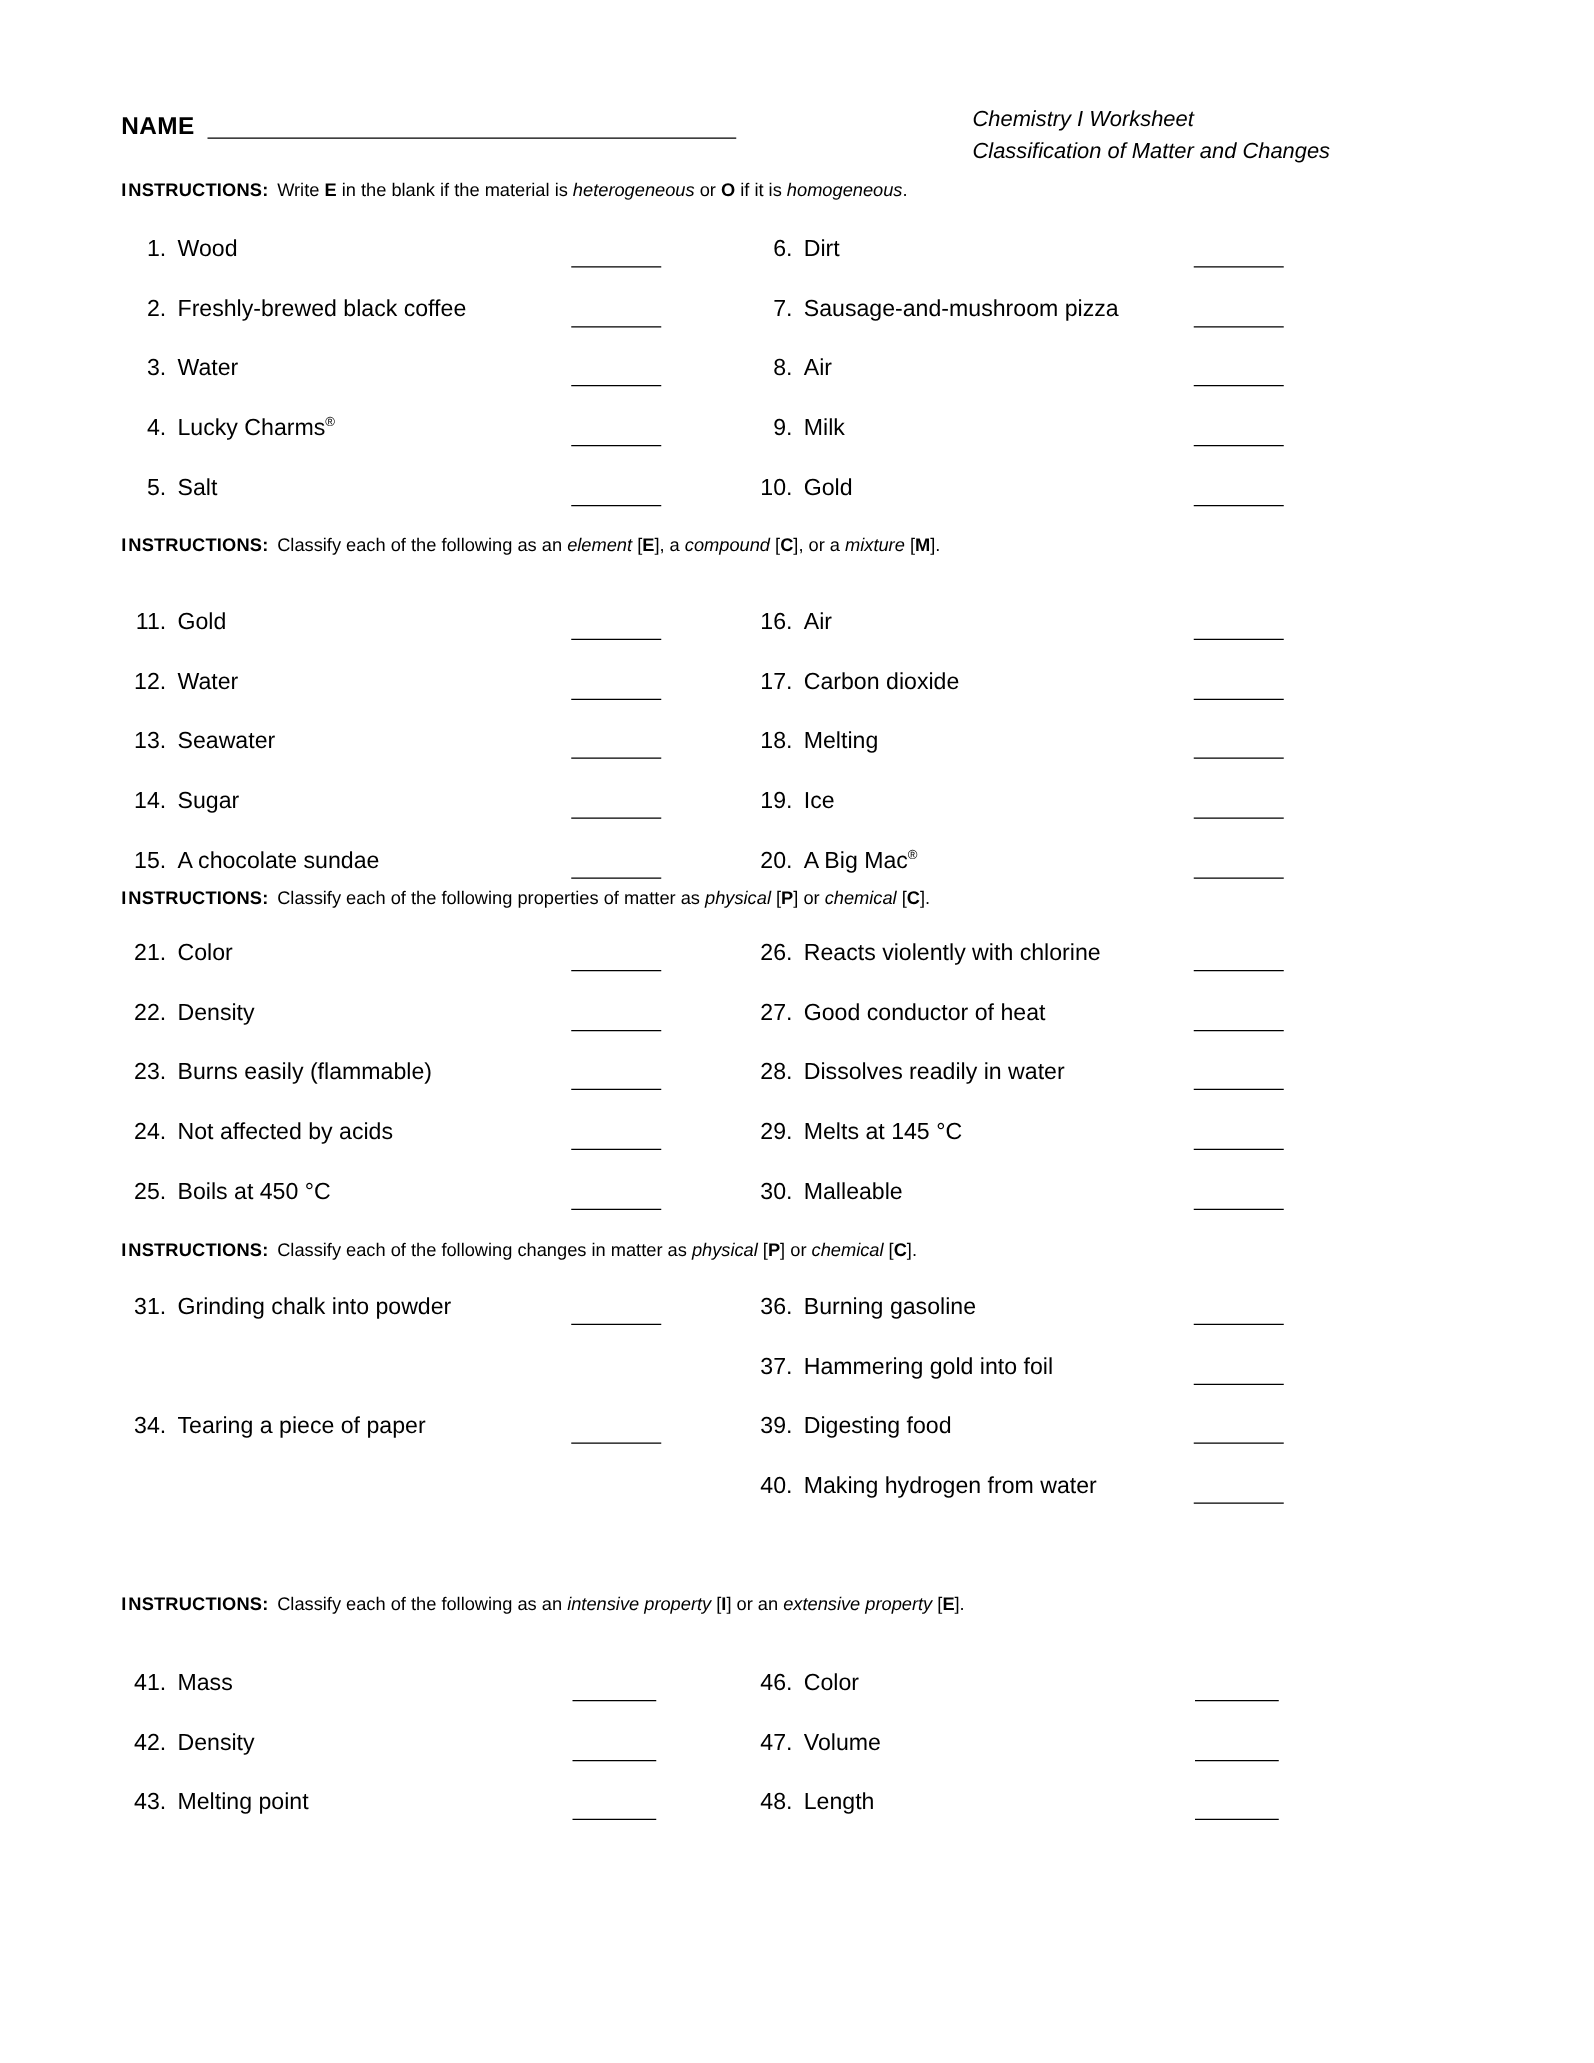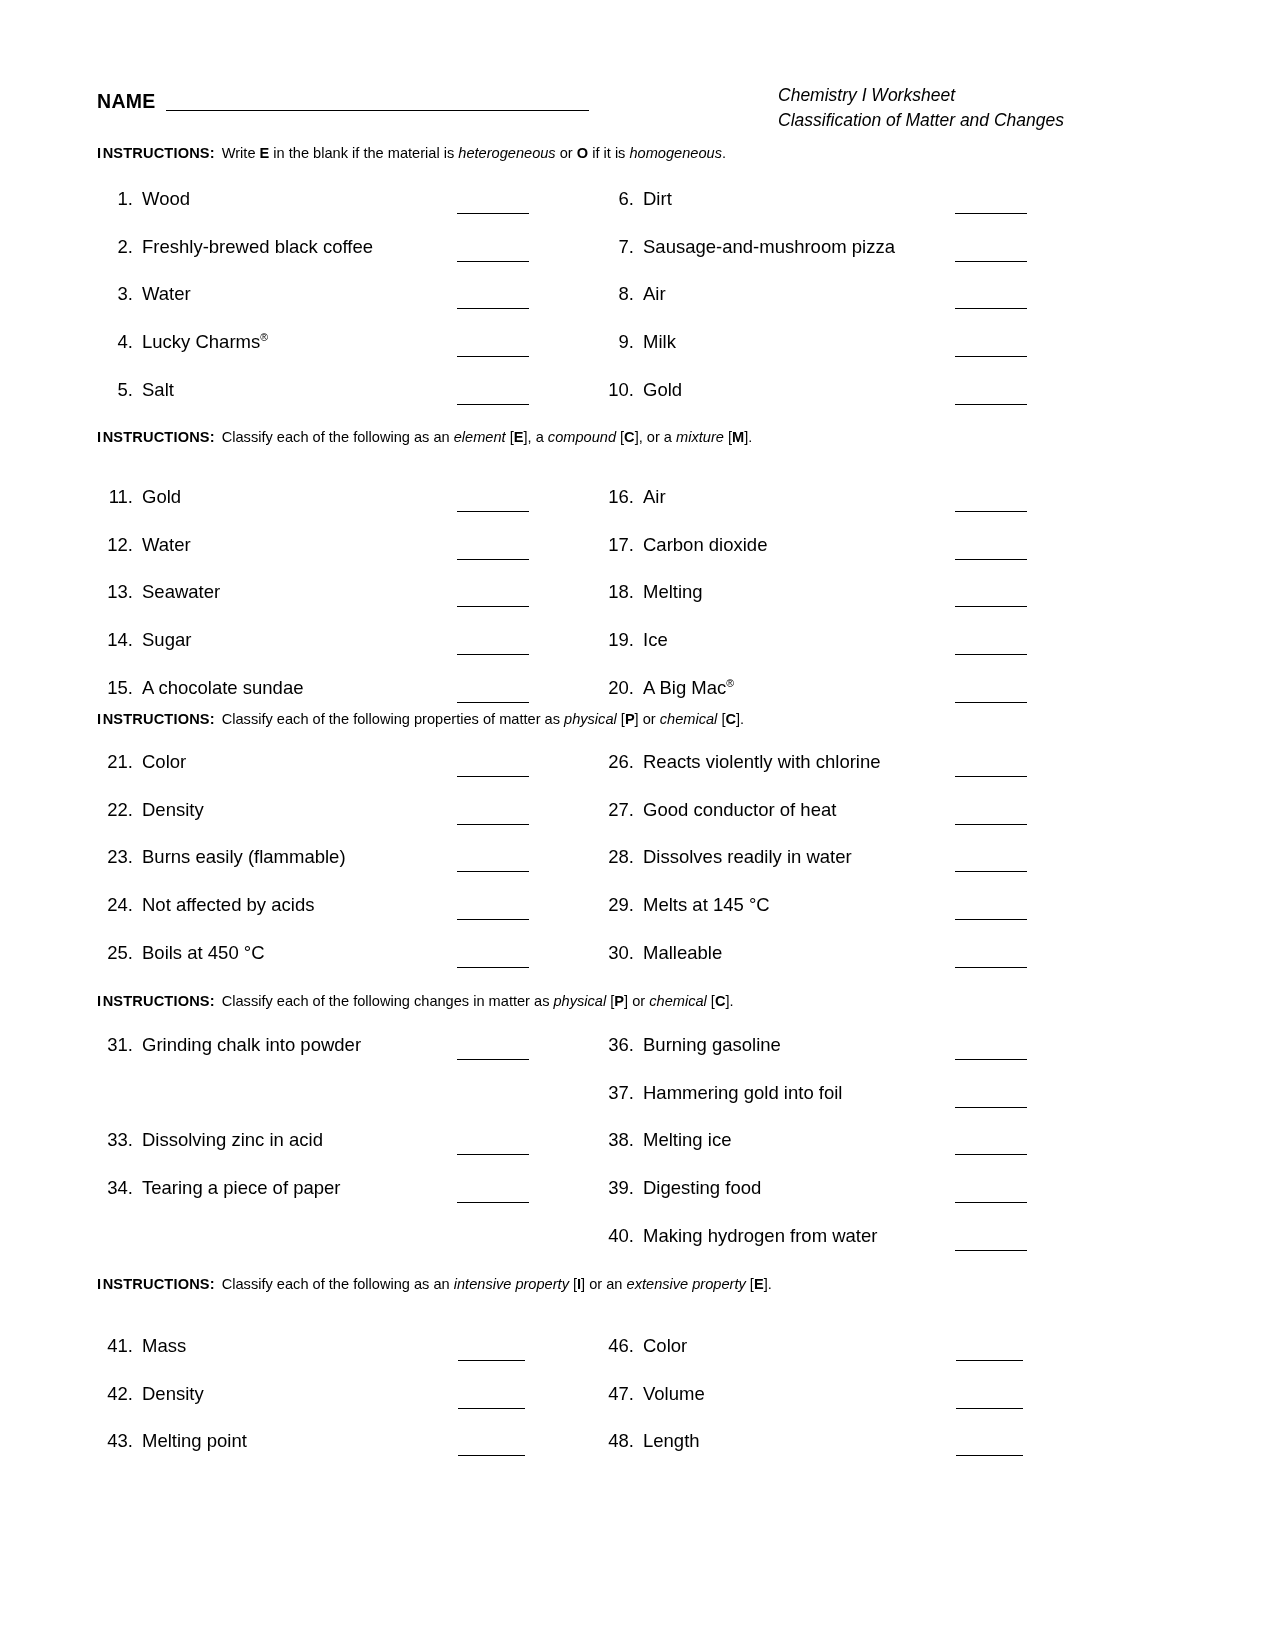--- a/index.html
+++ b/index.html
@@ -443,36 +443,20 @@
           <div class="item">
             <span class="item-num">37.</span>
             <span class="item-text">Hammering gold into foil</span>
             <span class="blank blank-right"></span>
           </div>
         </div>
       </div>
       <div class="row">
         <div class="col col-left">
           <div class="item">
-            <span class="item-num">33.</span>
-            <span class="item-text">Dissolving zinc in acid</span>
-            <span class="blank blank-left"></span>
-          </div>
-        </div>
-        <div class="col col-right">
-          <div class="item">
-            <span class="item-num">38.</span>
-            <span class="item-text">Melting ice</span>
-            <span class="blank blank-right"></span>
-          </div>
-        </div>
-      </div>
-      <div class="row">
-        <div class="col col-left">
-          <div class="item">
             <span class="item-num">34.</span>
             <span class="item-text">Tearing a piece of paper</span>
             <span class="blank blank-left"></span>
           </div>
         </div>
         <div class="col col-right">
           <div class="item">
             <span class="item-num">39.</span>
             <span class="item-text">Digesting food</span>
             <span class="blank blank-right"></span>

